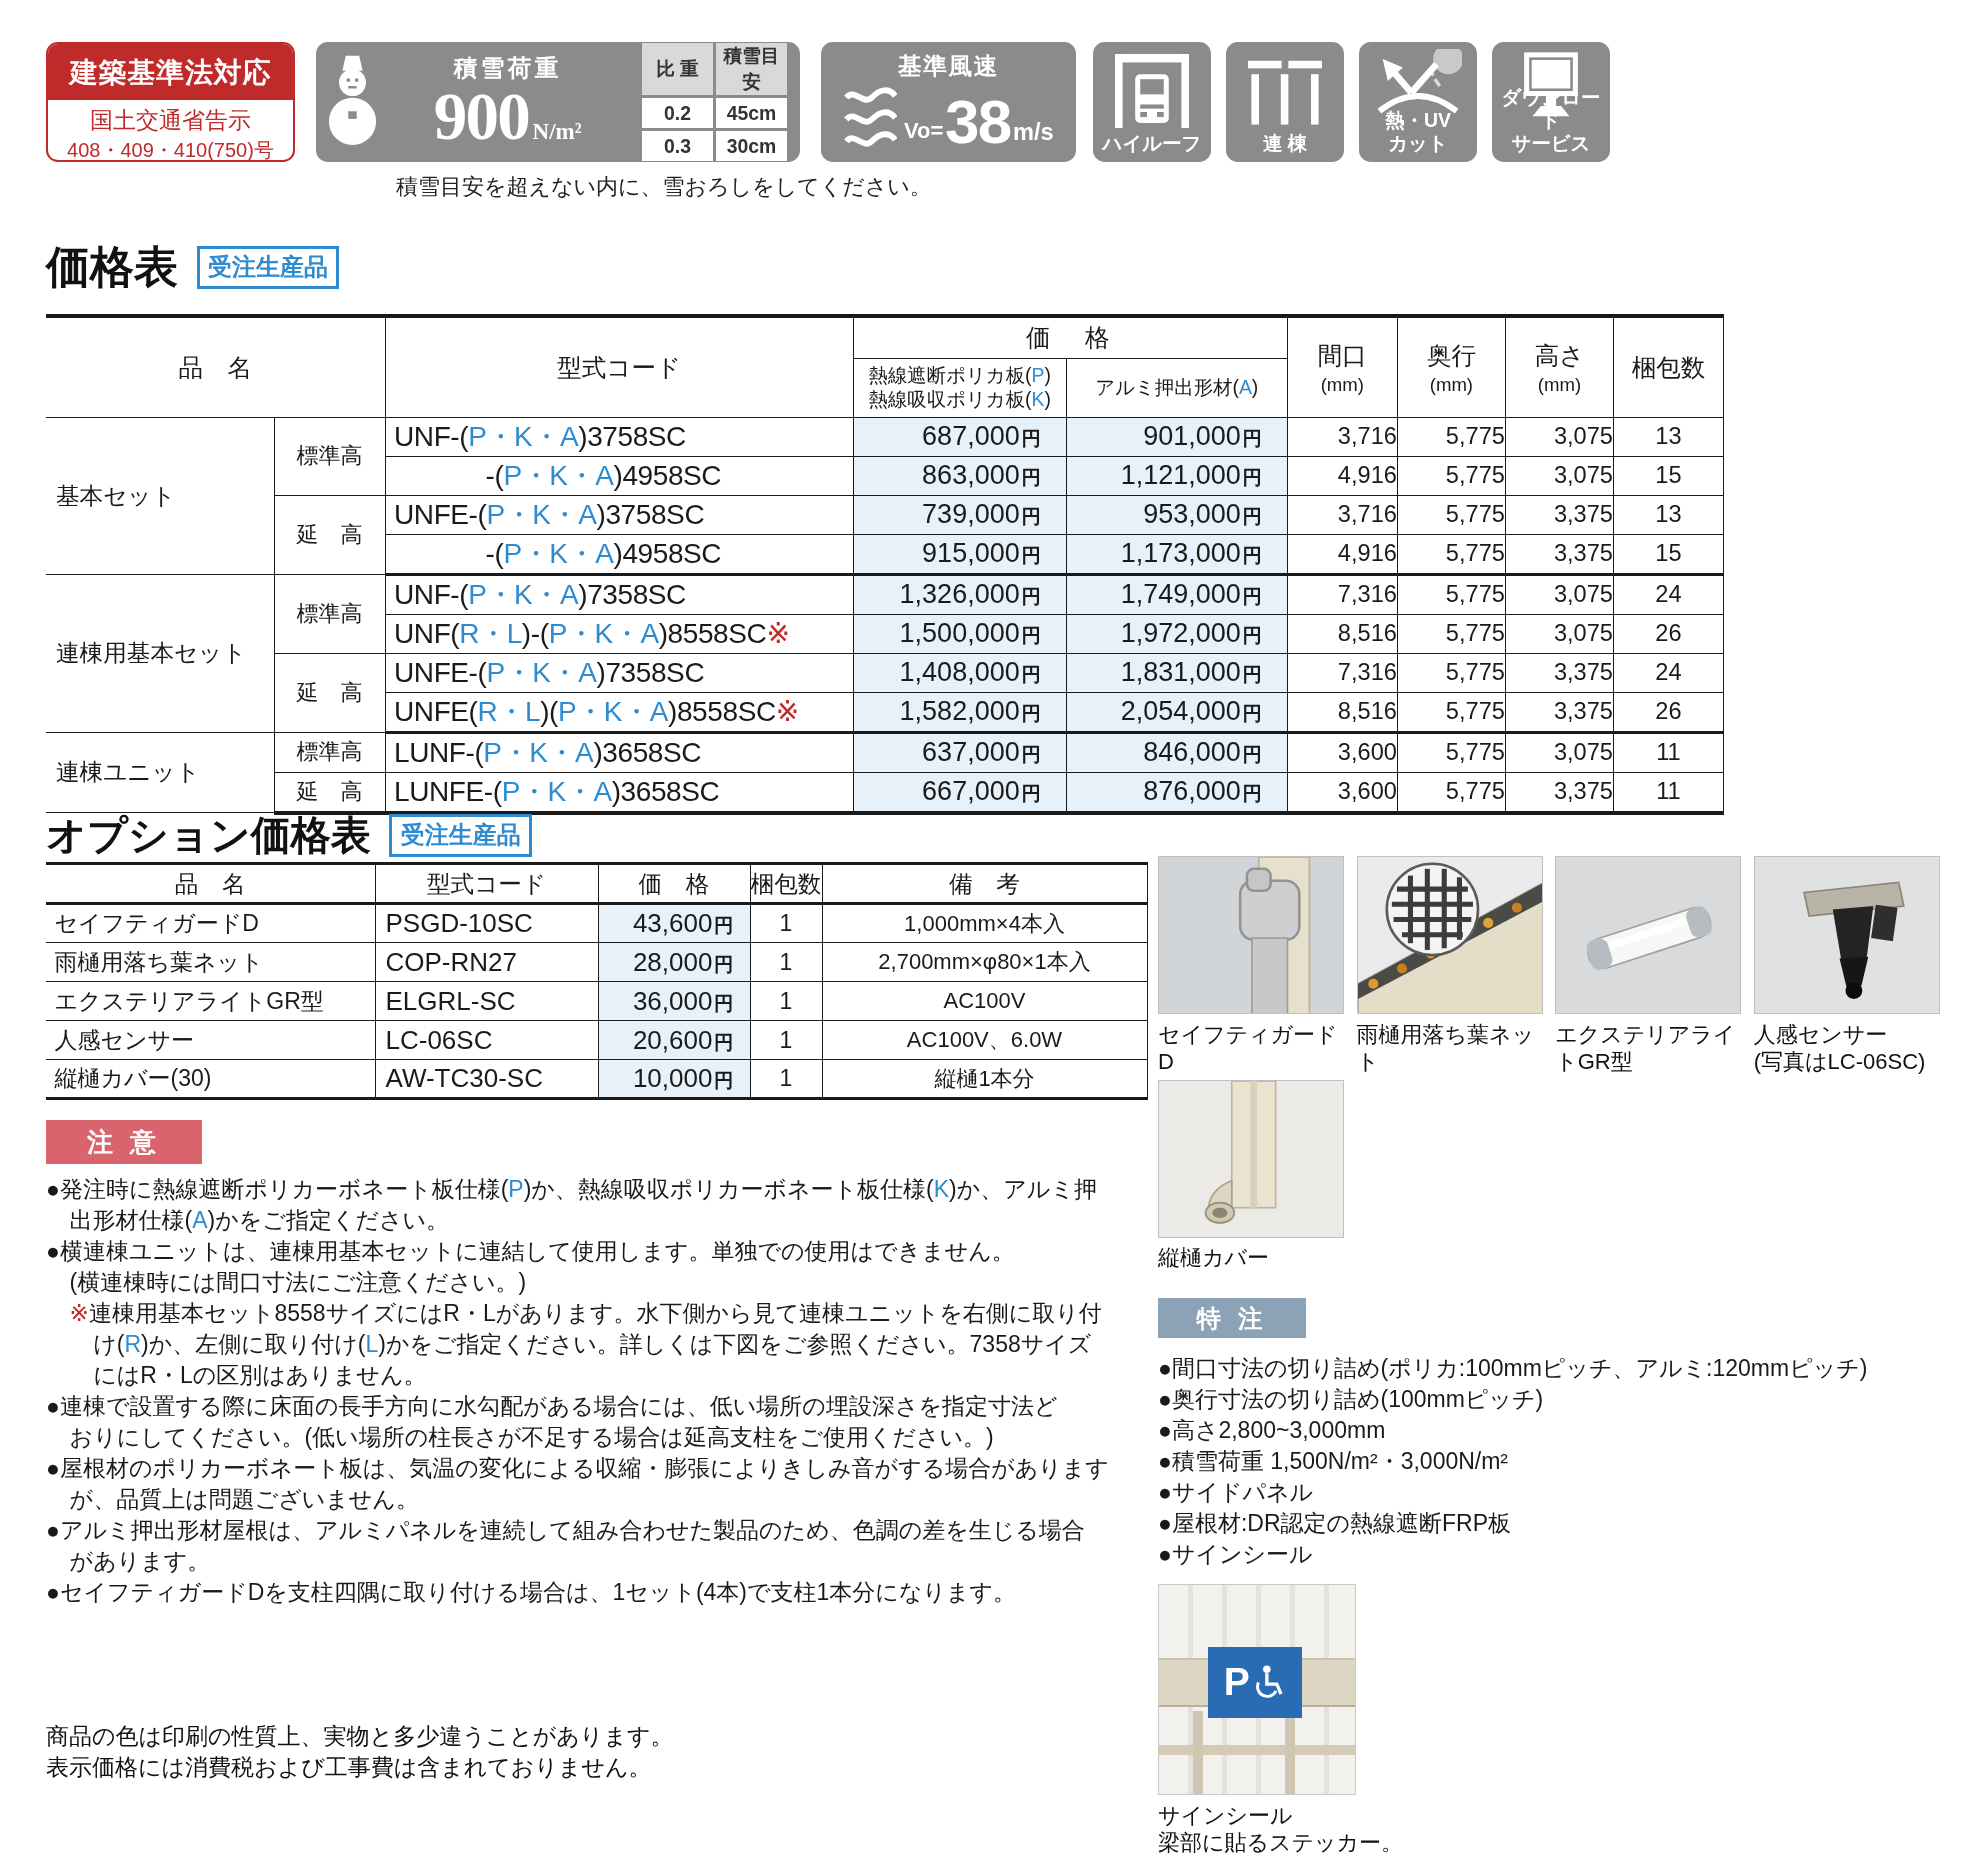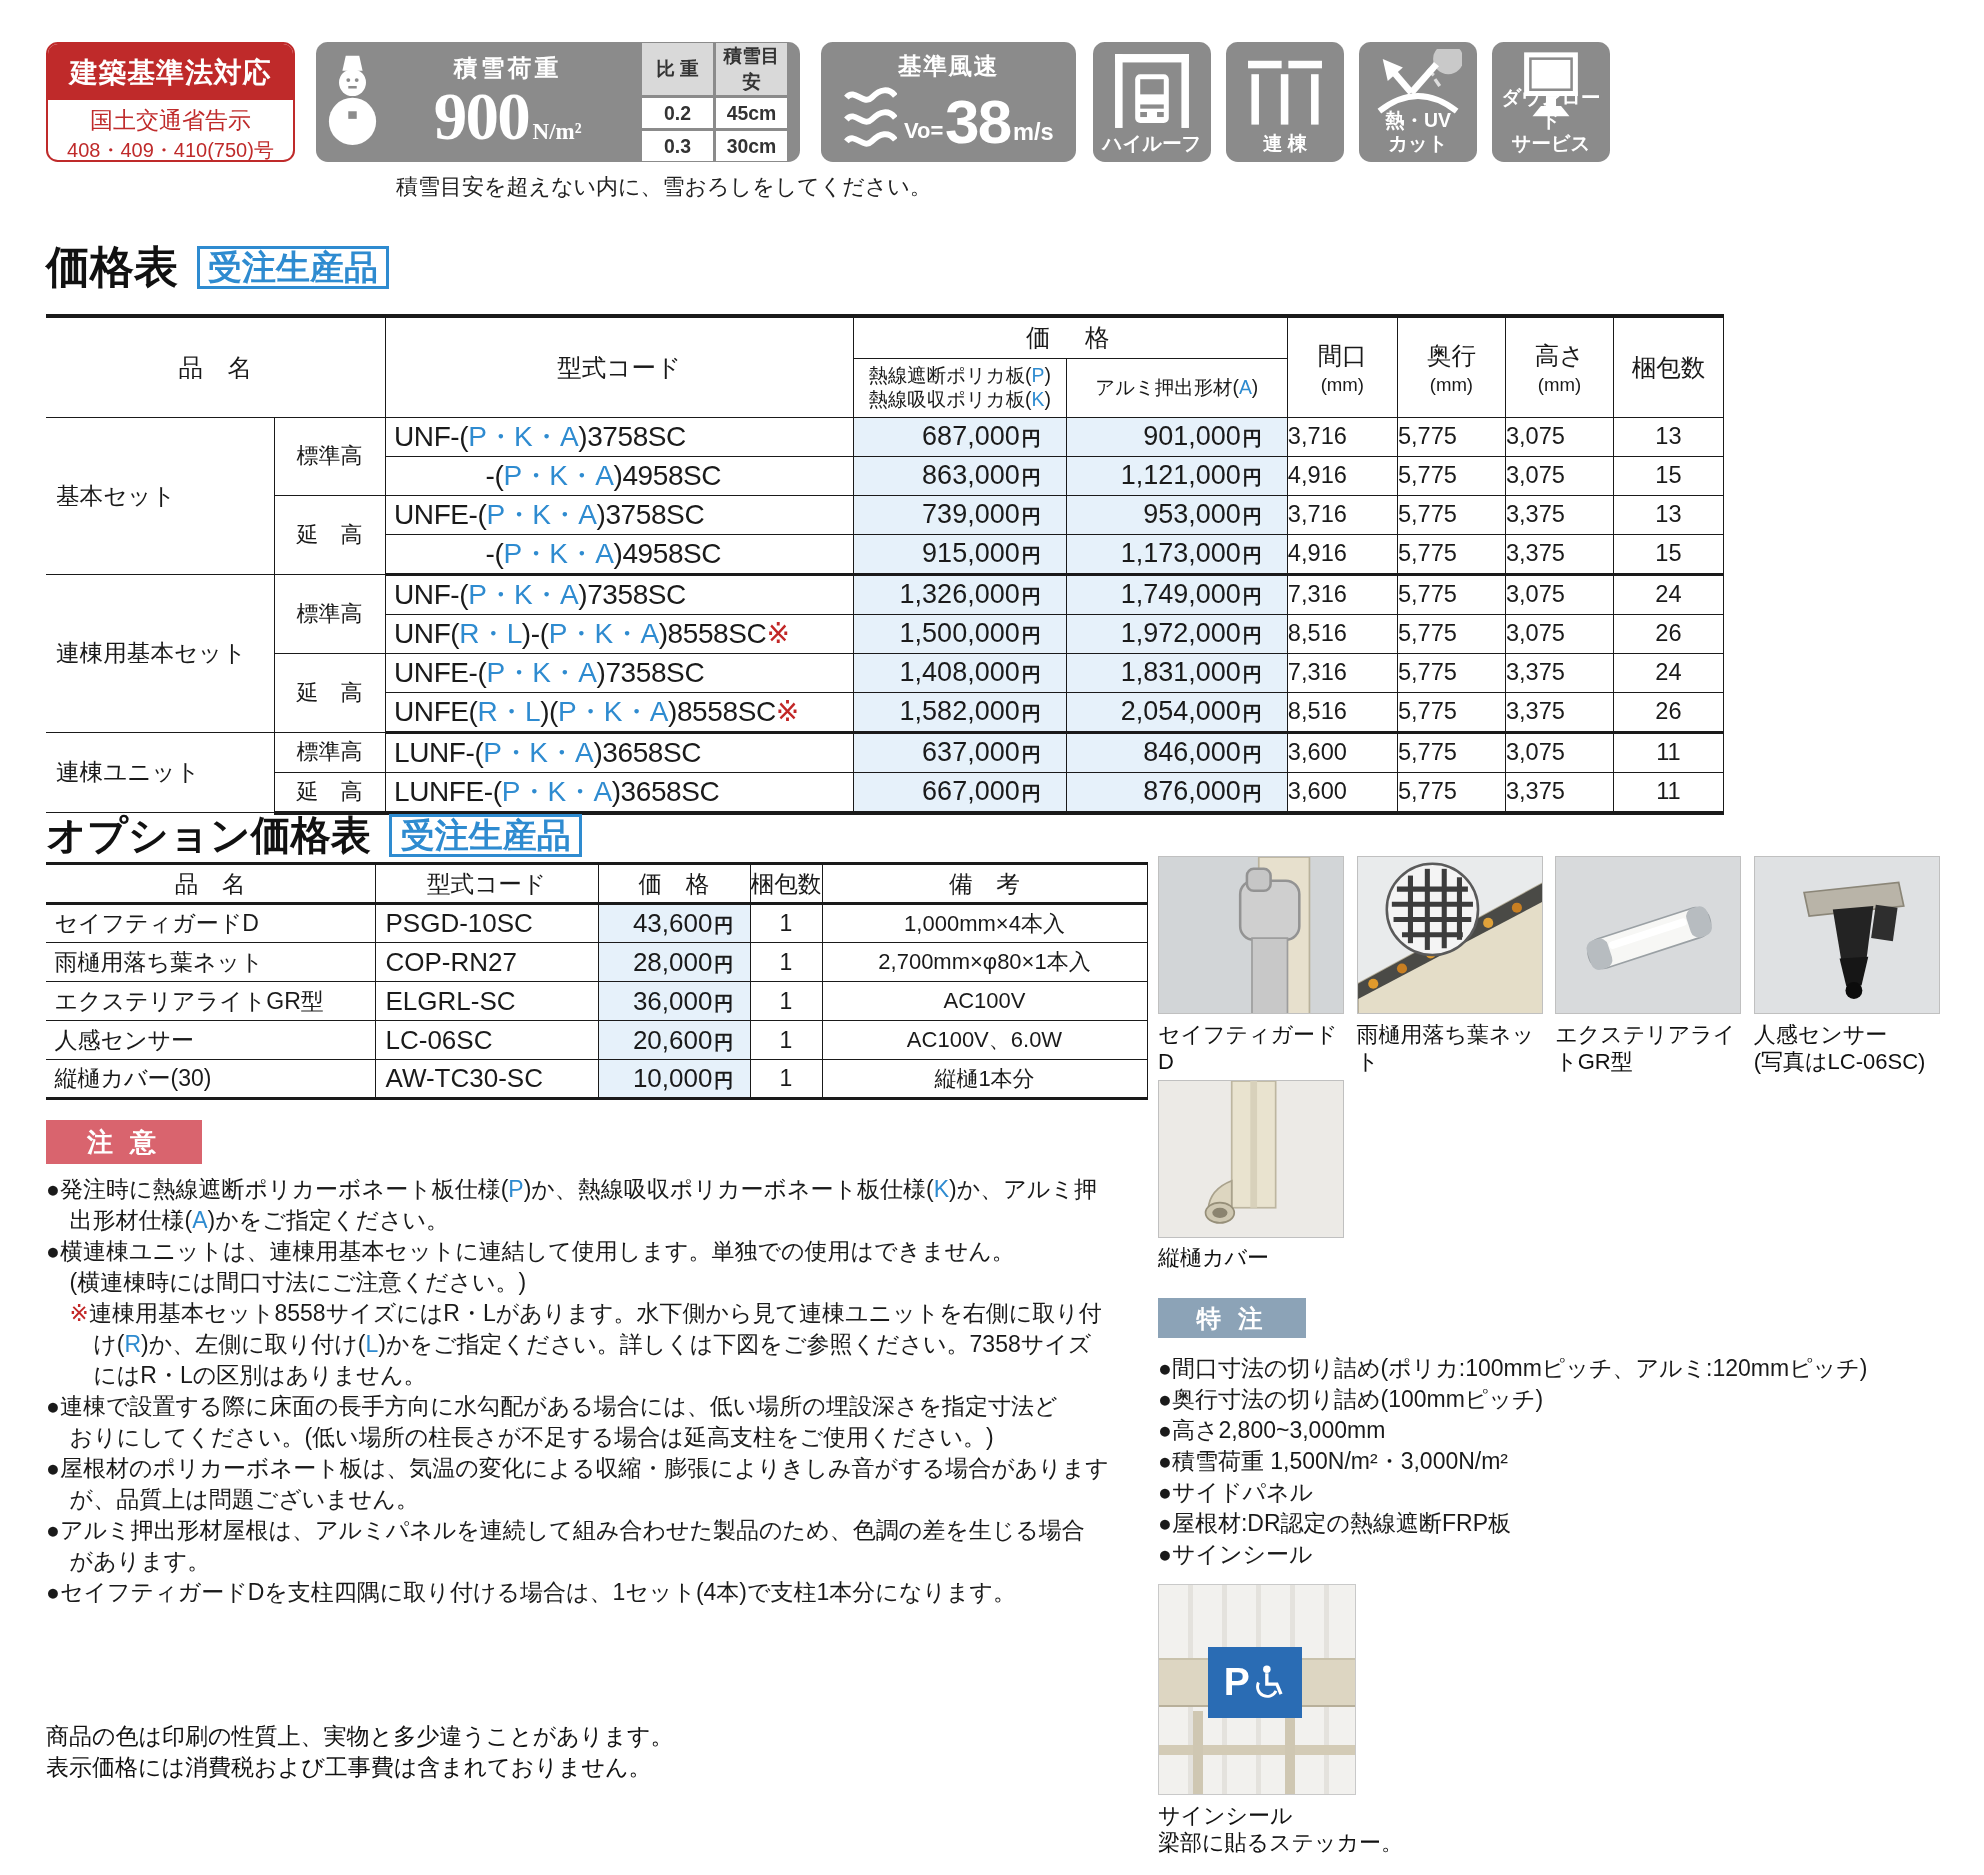--- a/index.html
+++ b/index.html
@@ -45,42 +45,42 @@
   .wind-unit{font-size:23.6px; font-weight:bold; margin:22px 0 0 2.5px;}
   .feat-badge{width:118px; background:var(--gray); color:#fff; margin-right:15px; border-radius:11.8px; height:120px;
     display:flex; flex-direction:column; align-items:center; justify-content:flex-end; padding-bottom:6.7px; position:relative;}
   .feat-icon{position:absolute; top:6.7px; left:0; right:0; display:flex; justify-content:center;}
   .feat-label{font-size:19.4px; font-weight:bold; text-align:center; line-height:23px;}
   .snow-note{position:absolute; left:396px; top:172px; font-size:22px; color:#222;}
 
   
   .sec-title-row{position:absolute; display:flex; align-items:center;}
   .sec-title{font-weight:bold; color:#111;}
-  .order-badge{border:3.4px solid var(--blue); color:var(--blue); font-size:34px; font-weight:bold; padding:0.8px 8.4px 2.5px; margin-left:18.6px; line-height:34px;}
+  .order-badge{border:3.4px solid var(--blue); color:var(--blue); font-size:24px; font-weight:bold; padding:0.8px 8.4px 2.5px; margin-left:18.6px; line-height:34px;}
   #price-title{left:46px; top:238px;} #price-title .sec-title{font-size:44px;}
   #option-title{left:46px; top:808px;} #option-title .sec-title{font-size:40px;}
 
   
   table{border-collapse:collapse;}
   .ptable{position:absolute; left:46px; top:314px; width:1678px; table-layout:fixed;}
   .ptable th,.ptable td{border:1.7px solid var(--ink); font-weight:normal;}
   .ptable .no-left{border-left:none;}
   .ptable .thead-top th{border-top:4.2px solid var(--ink);}
   .ptable tr.sep td{border-bottom:3.4px solid var(--ink);}
   .ptable tr.last td{border-bottom:4.2px solid var(--ink);}
   .ptable th{font-size:24.5px;}
   .h-price{height:42px; letter-spacing:5px;}
   .h-sub{height:59px; font-size:19.4px !important; line-height:23.6px;}
   .h-mm{font-size:18.6px; display:block; margin-top:1.7px; font-weight:normal;}
   .ptable td{height:36px;}
   .code-cell{font-size:28px; font-weight:bold; padding-left:8.4px; letter-spacing:-0.4px;}
   .code-indent{padding-left:100px;}
   .price-cell{background:var(--pricebg); text-align:right; font-size:27px; font-weight:bold; padding-right:25px;}
   .yen{font-size:19.4px; font-weight:bold; margin-left:1.7px;}
-  .dim-cell{text-align:left; font-size:23.6px;margin-left:48px;}
+  .dim-cell{text-align:right; font-size:23.6px;margin-left:48px;}
   .cnt-cell{text-align:center; font-size:23.6px;}
   .gname{font-size:23.6px; padding-left:10px;}
   .hcls{font-size:22px; text-align:center;}
   .tok-B{color:var(--blue);}
   .tok-R{color:var(--notered);}
 
   .otable{position:absolute; left:46px; top:862px; width:1101px; table-layout:fixed;}
   .otable th,.otable td{border:1.7px solid var(--ink); font-weight:normal;}
   .otable .no-left{border-left:none;}
   .otable thead th{border-top:3.4px solid var(--ink); border-bottom:3.4px solid var(--ink); height:40px; font-size:23.6px;}

